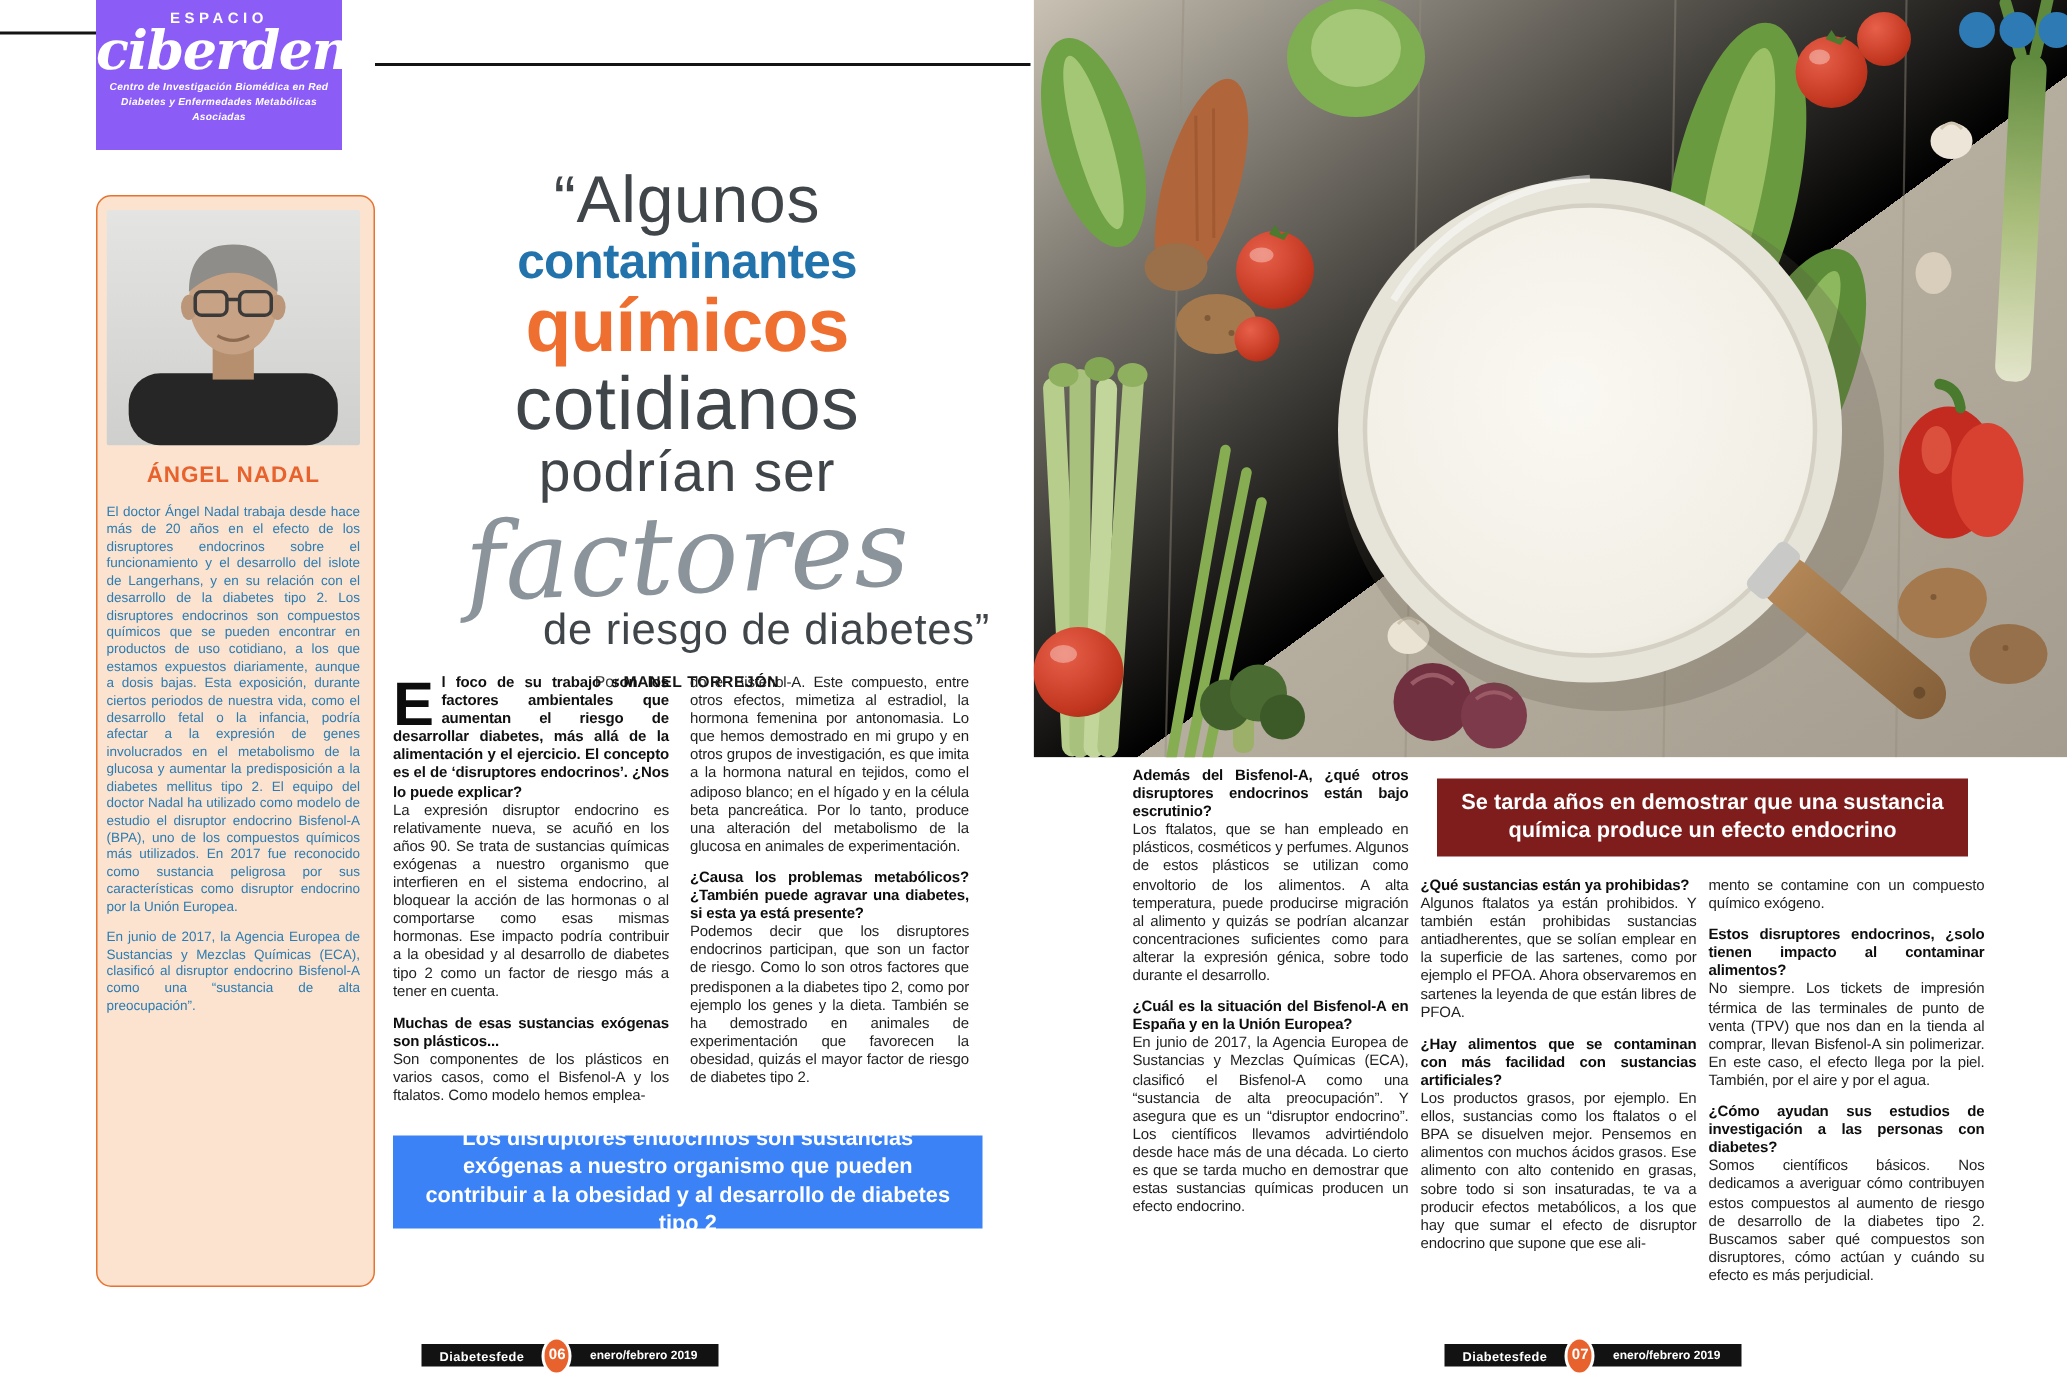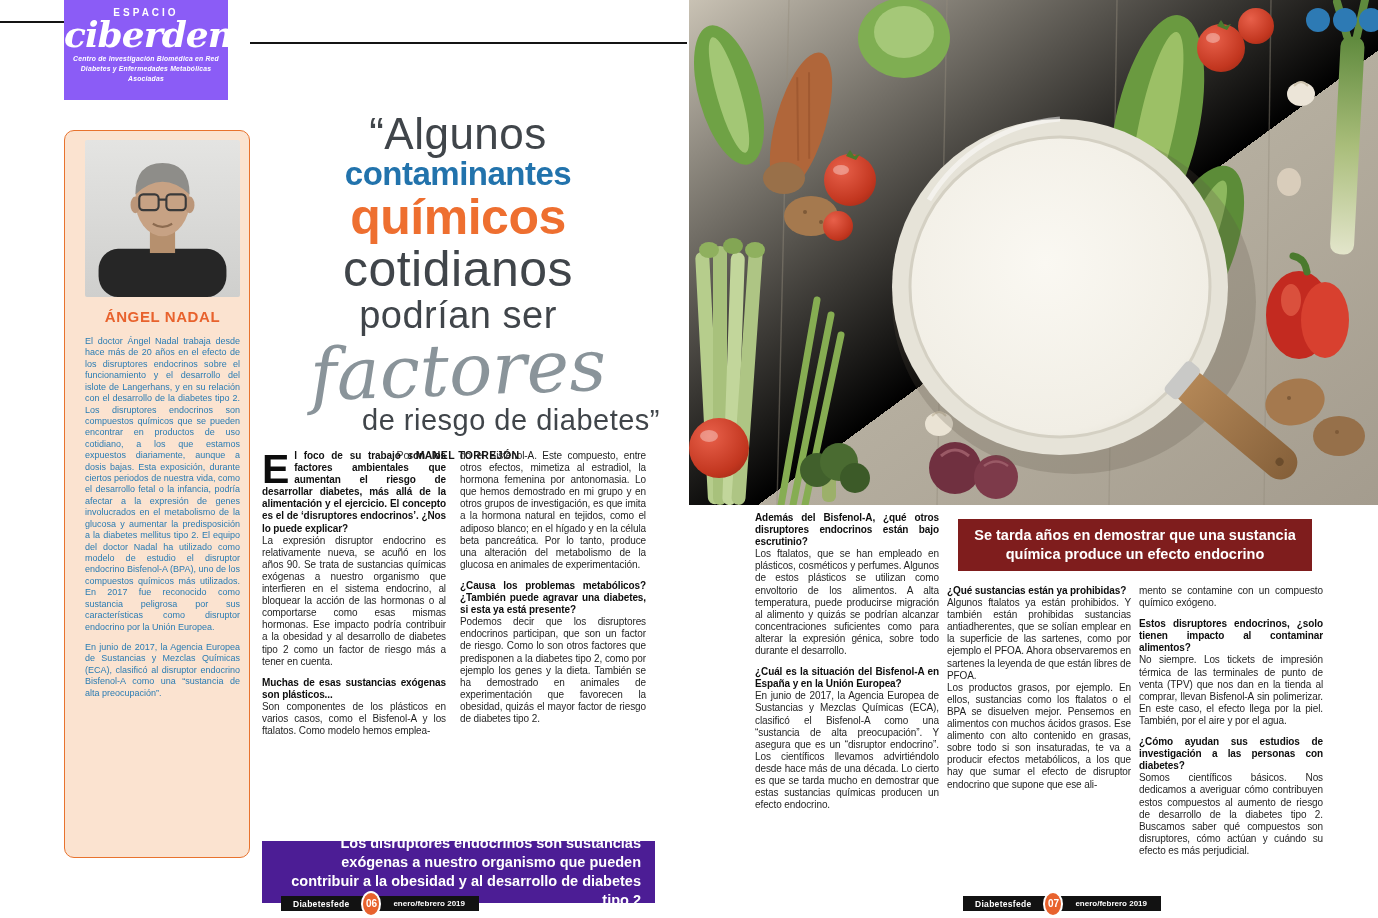--- a/index.html
+++ b/index.html
@@ -13,21 +13,21 @@
   .logo-box { position:absolute; left:64px; top:0; width:164px; height:100px;
               background:#8b5cf6; color:#fff; text-align:center; padding-top:7px; }
   .logo-kicker { font-size:10px; font-weight:bold; letter-spacing:3px; }
   .logo-word { font-family:"DejaVu Serif", serif; font-style:italic; font-weight:bold;
                font-size:36px; line-height:1.05; margin-top:-2px; letter-spacing:-1px; }
   .logo-sub { font-size:6.8px; font-weight:bold; font-style:italic; line-height:1.5; letter-spacing:.2px; }
 
   
   .sidebar { position:absolute; left:64px; top:130px; width:186px; height:728px;
              background:#fbe3d0; border:1.5px solid #e8732e; border-radius:10px;
-             padding:9px 9px 6px 20px; overflow:hidden; }
+             padding:9px 9px 6px 6px; overflow:hidden; }
   .portrait { width:100%; height:157px; display:block; border-radius:2px; }
   .sb-name { margin-top:11px; text-align:center; font-size:15px; font-weight:bold;
              color:#e8622d; letter-spacing:.6px; }
   .sb-role { margin-top:7px; text-align:center; font-size:8.5px; font-weight:bold;
              color:#42a0b4; line-height:1.34; letter-spacing:.3px; }
   .sb-bio  { margin-top:11px; font-size:9px; color:#2a7cb3; text-align:justify;
              line-height:1.27; }
   .sb-bio p + p { margin-top:9px; }
 
   
@@ -55,21 +55,21 @@
 
   .colL1 { left:262px; top:450px; width:184px; }
   .colL2 { left:460px; top:450px; width:186px; }
   .colR1 { left:755px;  top:512px; width:184px; }
   .colR2 { left:947px;  top:585px; width:184px; }
   .colR3 { left:1139px; top:585px; width:184px; }
 
   
   .banner { position:absolute; color:#fff; font-weight:bold; text-align:center;
             font-size:14.5px; line-height:1.3; display:flex; align-items:center; justify-content:center; }
-  .banner.blue   { left:262px; top:841px; width:393px; height:62px; background:#4c1d95; padding:0 14px;text-align:right; }
+  .banner.blue   { left:262px; top:757px; width:393px; height:62px; background:#3b82f6; padding:0 14px; }
   .banner.orange { left:958px; top:519px; width:354px; height:52px; background:#7f1d1d; padding:0 10px; }
 
   
   .photo { position:absolute; left:689px; top:0; width:689px; height:505px; overflow:hidden; }
   .photo svg { display:block; }
 
   
   .footbar { position:absolute; top:884px; height:15px; width:198px; background:#121212;
              display:flex; align-items:center; justify-content:space-between;
              padding:0 14px 0 12px; color:#fff; overflow:visible;margin-top:12px; }
@@ -324,20 +324,21 @@
 <div class="col colR1">
   <p class="q" style="margin-top:0">Además del Bisfenol-A, ¿qué otros disruptores endocrinos están bajo escrutinio?</p>
   <p class="body">Los ftalatos, que se han empleado en plásticos, cosméticos y perfumes. Algunos de estos plásticos se utilizan como envoltorio de los alimentos. A alta temperatura, puede producirse migración al alimento y quizás se podrían alcanzar concentraciones suficientes como para alterar la expresión génica, sobre todo durante el desarrollo.</p>
   <p class="q">¿Cuál es la situación del Bisfenol-A en España y en la Unión Europea?</p>
   <p class="body">En junio de 2017, la Agencia Europea de Sustancias y Mezclas Químicas (ECA), clasificó el Bisfenol-A como una “sustancia de alta preocupación”. Y asegura que es un “disruptor endocrino”. Los científicos llevamos advirtiéndolo desde hace más de una década. Lo cierto es que se tarda mucho en demostrar que estas sustancias químicas producen un efecto endocrino.</p>
 </div>
 
 <div class="col colR2">
   <p class="q" style="margin-top:0">¿Qué sustancias están ya prohibidas?</p>
   <p class="body">Algunos ftalatos ya están prohibidos. Y también están prohibidas sustancias antiadherentes, que se solían emplear en la superficie de las sartenes, como por ejemplo el PFOA. Ahora observaremos en sartenes la leyenda de que están libres de PFOA.</p>
+  <p class="q">¿Hay alimentos que se contaminan con más facilidad con sustancias artificiales?</p>
   <p class="body">Los productos grasos, por ejemplo. En ellos, sustancias como los ftalatos o el BPA se disuelven mejor. Pensemos en alimentos con muchos ácidos grasos. Ese alimento con alto contenido en grasas, sobre todo si son insaturadas, te va a producir efectos metabólicos, a los que hay que sumar el efecto de disruptor endocrino que supone que ese ali-</p>
 </div>
 
 <div class="col colR3">
   <p class="body">mento se contamine con un compuesto químico exógeno.</p>
   <p class="q">Estos disruptores endocrinos, ¿solo tienen impacto al contaminar alimentos?</p>
   <p class="body">No siempre. Los tickets de impresión térmica de las terminales de punto de venta (TPV) que nos dan en la tienda al comprar, llevan Bisfenol-A sin polimerizar. En este caso, el efecto llega por la piel. También, por el aire y por el agua.</p>
   <p class="q">¿Cómo ayudan sus estudios de investigación a las personas con diabetes?</p>
   <p class="body">Somos científicos básicos. Nos dedicamos a averiguar cómo contribuyen estos compuestos al aumento de riesgo de desarrollo de la diabetes tipo 2. Buscamos saber qué compuestos son disruptores, cómo actúan y cuándo su efecto es más perjudicial.</p>
 </div>

